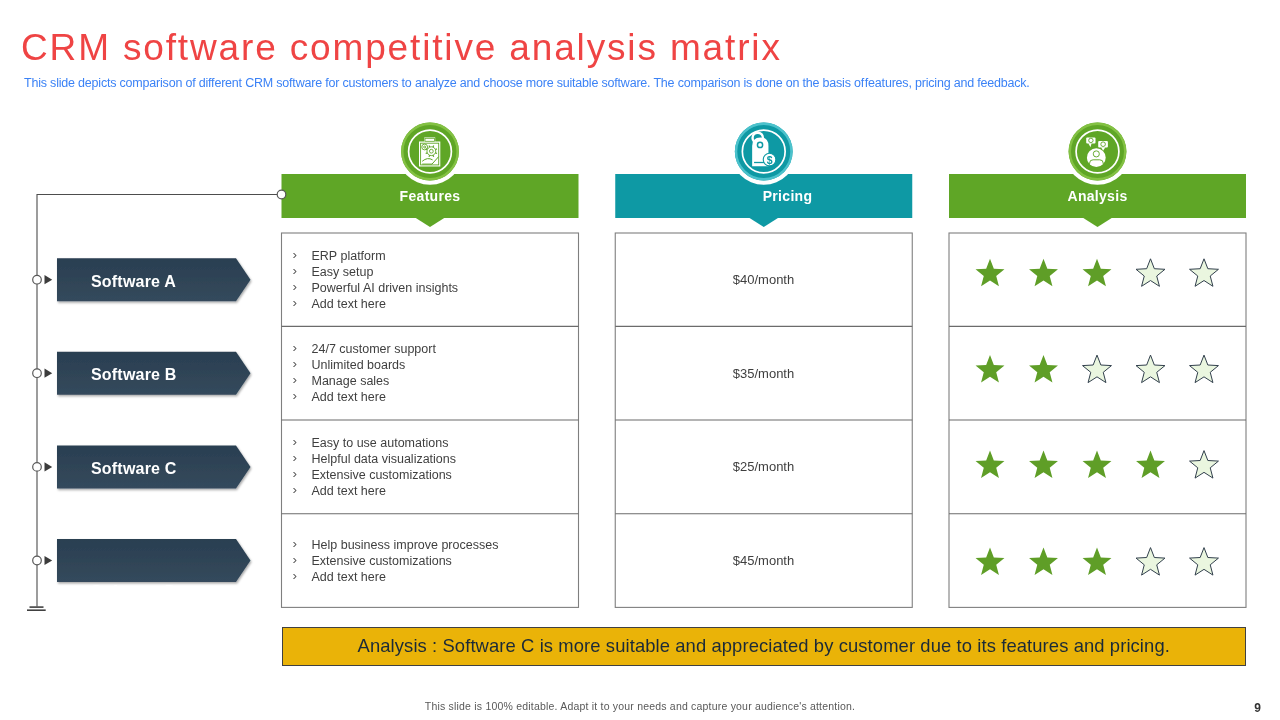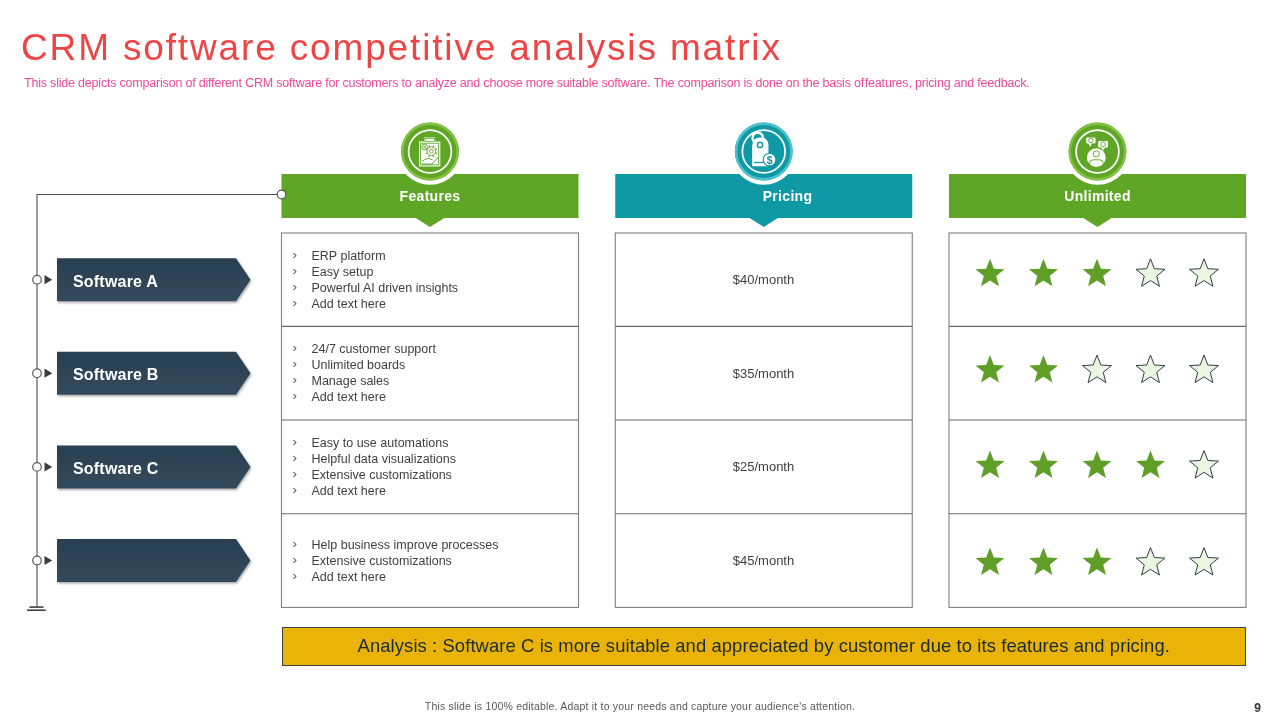--- a/index.html
+++ b/index.html
@@ -1,20 +1,20 @@
 <!DOCTYPE html>
 <html><head><meta charset="utf-8">
 <style>
 *{margin:0;padding:0;box-sizing:border-box}
 html,body{width:1280px;height:720px;overflow:hidden;background:#fff}
 body{font-family:"Liberation Sans",sans-serif;position:relative}
 .title{position:absolute;left:21px;top:27px;font-size:37px;font-weight:400;color:#ef4444;letter-spacing:1.85px;white-space:nowrap}
-.sub{position:absolute;left:24px;top:76px;font-size:12.5px;color:#ec4899;letter-spacing:-0.2px;white-space:nowrap}
+.sub{position:absolute;left:24px;top:76px;font-size:12.5px;color:#3b82f6;letter-spacing:-0.2px;white-space:nowrap}
 .bart{position:absolute;top:174px;height:44px;width:297.0px;display:flex;align-items:center;justify-content:center;color:#fff;font-size:14px;font-weight:700;letter-spacing:0.3px}
-.lab{position:absolute;left:57px;width:170px;height:43px;display:flex;align-items:center;color:#fff;font-size:16px;font-weight:700;padding-left:16px;padding-top:3px;letter-spacing:0.2px}
+.lab{position:absolute;left:57px;width:170px;height:43px;display:flex;align-items:center;color:#fff;font-size:16px;font-weight:700;padding-left:34px;padding-top:3px;letter-spacing:0.2px}
 .frow{position:absolute;left:282.5px;width:295px;display:flex;flex-direction:column;justify-content:center}
 .li{font-size:12.5px;color:#3f3f3f;line-height:16px;padding-left:29px;position:relative;white-space:nowrap}
 .bu{position:absolute;left:10px;top:-1px;color:#595959;font-size:13.5px}
 .prow{position:absolute;left:616px;width:295px;display:flex;align-items:center;justify-content:center;font-size:13px;color:#3f3f3f}
 .ana{position:absolute;left:281.5px;top:627px;width:964.5px;height:38.5px;background:#eab308;border:1.4px solid #404040;display:flex;align-items:center;justify-content:center;font-size:18.4px;color:#1b2a38;letter-spacing:0.1px}
 .foot{position:absolute;left:0;top:700px;width:1280px;text-align:center;font-size:10.5px;color:#595959;letter-spacing:0.2px}
 .pnum{position:absolute;right:19px;top:701px;font-size:12px;font-weight:700;color:#333}
 </style></head>
 <body>
 <div class="title">CRM software competitive analysis matrix</div>
@@ -132,21 +132,21 @@
 <polygon points="1150.50,450.60 1154.34,460.51 1164.96,461.10 1156.72,467.82 1159.43,478.10 1150.50,472.34 1141.57,478.10 1144.28,467.82 1136.04,461.10 1146.66,460.51" fill="#5F9E27"></polygon>
 <polygon points="1204.00,450.60 1207.84,460.51 1218.46,461.10 1210.22,467.82 1212.93,478.10 1204.00,472.34 1195.07,478.10 1197.78,467.82 1189.54,461.10 1200.16,460.51" fill="#EAF6DF" stroke="#32404d" stroke-width="1"></polygon>
 <polygon points="990.00,547.60 993.84,557.51 1004.46,558.10 996.22,564.82 998.93,575.10 990.00,569.34 981.07,575.10 983.78,564.82 975.54,558.10 986.16,557.51" fill="#5F9E27"></polygon>
 <polygon points="1043.50,547.60 1047.34,557.51 1057.96,558.10 1049.72,564.82 1052.43,575.10 1043.50,569.34 1034.57,575.10 1037.28,564.82 1029.04,558.10 1039.66,557.51" fill="#5F9E27"></polygon>
 <polygon points="1097.00,547.60 1100.84,557.51 1111.46,558.10 1103.22,564.82 1105.93,575.10 1097.00,569.34 1088.07,575.10 1090.78,564.82 1082.54,558.10 1093.16,557.51" fill="#5F9E27"></polygon>
 <polygon points="1150.50,547.60 1154.34,557.51 1164.96,558.10 1156.72,564.82 1159.43,575.10 1150.50,569.34 1141.57,575.10 1144.28,564.82 1136.04,558.10 1146.66,557.51" fill="#EAF6DF" stroke="#32404d" stroke-width="1"></polygon>
 <polygon points="1204.00,547.60 1207.84,557.51 1218.46,558.10 1210.22,564.82 1212.93,575.10 1204.00,569.34 1195.07,575.10 1197.78,564.82 1189.54,558.10 1200.16,557.51" fill="#EAF6DF" stroke="#32404d" stroke-width="1"></polygon>
 </svg>
 <div class="bart" style="left:281.5px">Features</div>
 <div class="bart" style="left:639px">Pricing</div>
-<div class="bart" style="left:949.0px">Unlimited</div>
+<div class="bart" style="left:949.0px">Analysis</div>
 <div class="lab" style="top:258.7px">Software A</div>
 <div class="lab" style="top:352.2px">Software B</div>
 <div class="lab" style="top:445.9px">Software C</div>
 <div class="lab" style="top:569px">Software D</div>
 
 <div class="frow" style="top:233px;height:93.4px">
     <div class="li"><span class="bu">›</span>ERP  platform</div>
     <div class="li"><span class="bu">›</span>Easy setup</div>
     <div class="li"><span class="bu">›</span>Powerful  AI driven  insights</div>
     <div class="li"><span class="bu">›</span>Add text here</div>

